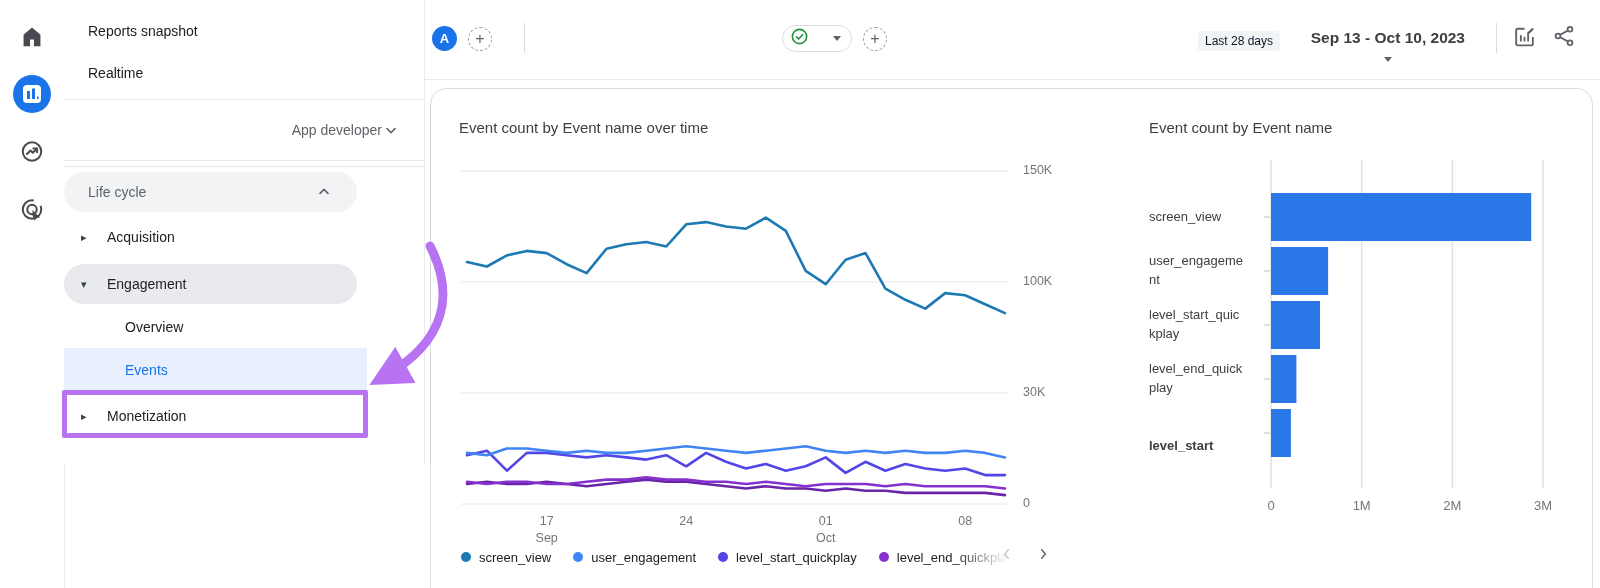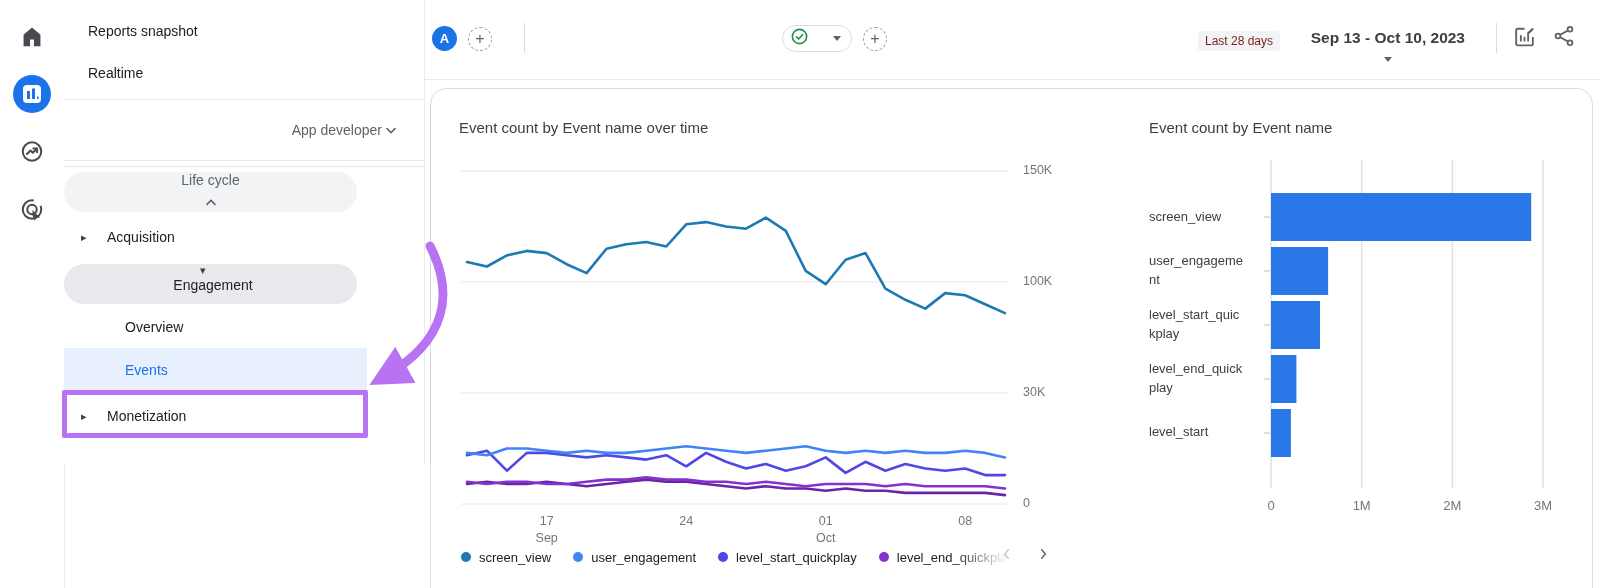--- a/index.html
+++ b/index.html
@@ -13,21 +13,21 @@
   .rail svg{display:block;}
   .reports-bubble{width:38px;height:38px;border-radius:50%;background:#1a73e8;display:flex;align-items:center;justify-content:center;}
 
   
   .sidenav{position:absolute;left:64px;top:0;width:361px;height:464px;background:#fff;border-right:1px solid #e8eaed;padding-top:10px;box-sizing:border-box;font-size:14px;}
   .nav-row{display:flex;align-items:center;padding-left:24px;color:#202124;cursor:pointer;box-sizing:border-box;}
   .nav-row.h42{height:42px}
   .nav-row.h50{height:50px}
   .nav-divider{height:1px;background:#e8eaed;margin:5px 0;}
   .nav-section{color:#5f6368;justify-content:flex-end;padding-right:24px;}
-  .pill{border-radius:22px;background:#f1f3f4;width:293px;height:40px;display:flex;align-items:center;justify-content:space-between;padding:0 24px 0 24px;box-sizing:border-box;color:#5f6368;margin:4px 0 0 0;flex-direction:column;}
+  .pill{border-radius:22px;background:#f1f3f4;width:293px;height:40px;display:flex;align-items:center;justify-content:space-between;padding:0 24px 0 24px;box-sizing:border-box;color:#5f6368;margin:4px 0 0 0;}
   .pill.dark{background:#e8eaed;color:#202124;justify-content:flex-start;gap:0;}
   .tri{font-size:11px;color:#3c4043;width:14px;display:inline-block;}
   .collapsible{height:46px;padding-left:17px;margin-top:2px;}
   .collapsible .lbl{margin-left:12px;}
   .sub-row{padding-left:61px;height:43px;}
   .sub-row.h42{height:42px;margin-top:2px;}
   .events-row{height:44px;padding-left:61px;display:flex;align-items:center;background:#e8f0fe;color:#1a73e8;width:303px;box-sizing:border-box;}
   .chev-ic{width:18px;height:18px;color:#5f6368;}
 
   
@@ -35,21 +35,21 @@
   .annotation-arrow{position:absolute;left:350px;top:238px;width:115px;height:160px;z-index:6;pointer-events:none;}
 
   
   .main-header{position:absolute;left:425px;top:0;width:1175px;height:79px;background:#fff;border-bottom:1px solid #e8eaed;}
   .avatar{position:absolute;left:7px;top:26px;width:25px;height:25px;border-radius:50%;background:#1a73e8;color:#fff;font-size:13px;font-weight:bold;display:flex;align-items:center;justify-content:center;}
   .dash-add{position:absolute;width:24px;height:24px;border-radius:50%;border:1.5px dashed #9aa0a6;color:#5f6368;display:flex;align-items:center;justify-content:center;font-size:16px;box-sizing:border-box;cursor:pointer;}
   .vdiv{position:absolute;width:1px;height:30px;background:#dadce0;top:23px;}
   .report-title{position:absolute;left:113px;top:25px;font-size:22px;color:#202124;white-space:nowrap;}
   .check-pill{position:absolute;left:357px;top:25px;width:70px;height:27px;border:1px solid #dadce0;border-radius:14px;display:flex;align-items:center;justify-content:space-between;padding:0 10px 0 7px;box-sizing:border-box;cursor:pointer;background:#fff;}
   .dd-tri{width:0;height:0;border-left:4.5px solid transparent;border-right:4.5px solid transparent;border-top:5px solid #5f6368;}
-  .date-preset{position:absolute;right:320px;top:31px;font-size:12px;color:#7f1d1d;background:#f1f3f4;border-radius:4px;padding:3px 7px;}
+  .date-preset{position:absolute;right:320px;top:31px;font-size:12px;color:#0f172a;background:#f1f3f4;border-radius:4px;padding:3px 7px;}
   .date-range{position:absolute;right:135px;top:29px;font-size:15.5px;font-weight:bold;color:#3c4043;display:flex;align-items:center;gap:10px;cursor:pointer;white-space:nowrap;flex-direction:column;}
   .hicon{position:absolute;top:24px;width:28px;height:28px;display:flex;align-items:center;justify-content:center;cursor:pointer;color:#5f6368;}
 
   
   .card{position:absolute;left:430px;top:88px;width:1163px;height:560px;background:#fff;border:1px solid #dadce0;border-radius:16px;box-sizing:border-box;}
   .chart-title{position:absolute;font-size:15px;color:#3c4043;}
   .line-svg{position:absolute;left:30px;top:74px;}
   .yticks div{position:absolute;left:592px;width:50px;font-size:12.5px;color:#757575;}
   .xticks{position:absolute;left:30px;top:424px;width:550px;height:40px;}
   .xticks .xt{position:absolute;width:44px;text-align:center;font-size:12.5px;color:#757575;line-height:1.35;}
@@ -268,21 +268,21 @@
           </svg>
       </span>
     </div>
 
     <div class="chart-title" style="left:718px;top:30px">Event count by Event name</div>
     <div class="bar-cats" id="barCats">
         <div style="top: 128px;">screen_view</div>
         <div style="top: 182px;">user_engagement</div>
         <div style="top: 236px;">level_start_quickplay</div>
         <div style="top: 290px;">level_end_quickplay</div>
-        <div style="top: 343px;">level_start</div>
+        <div style="top: 357px; font-weight: bold;">level_start</div>
       </div>
     <svg class="bar-svg" width="312" height="340" id="barSvg">
         <line x1="27" y1="4" x2="27" y2="332" stroke="#e0e0e0" stroke-width="1.4"></line>
         <line x1="117.67" y1="4" x2="117.67" y2="332" stroke="#e0e0e0" stroke-width="1.4"></line>
         <line x1="208.34" y1="4" x2="208.34" y2="332" stroke="#e0e0e0" stroke-width="1.4"></line>
         <line x1="299.01" y1="4" x2="299.01" y2="332" stroke="#e0e0e0" stroke-width="1.4"></line>
         <rect x="27" y="37" width="260.2" height="48" fill="#2a77e8"></rect>
         <line x1="20" y1="61" x2="26" y2="61" stroke="#bdc1c6" stroke-width="1"></line>
         <rect x="27" y="91" width="57.1" height="48" fill="#2a77e8"></rect>
         <line x1="20" y1="115" x2="26" y2="115" stroke="#bdc1c6" stroke-width="1"></line>

